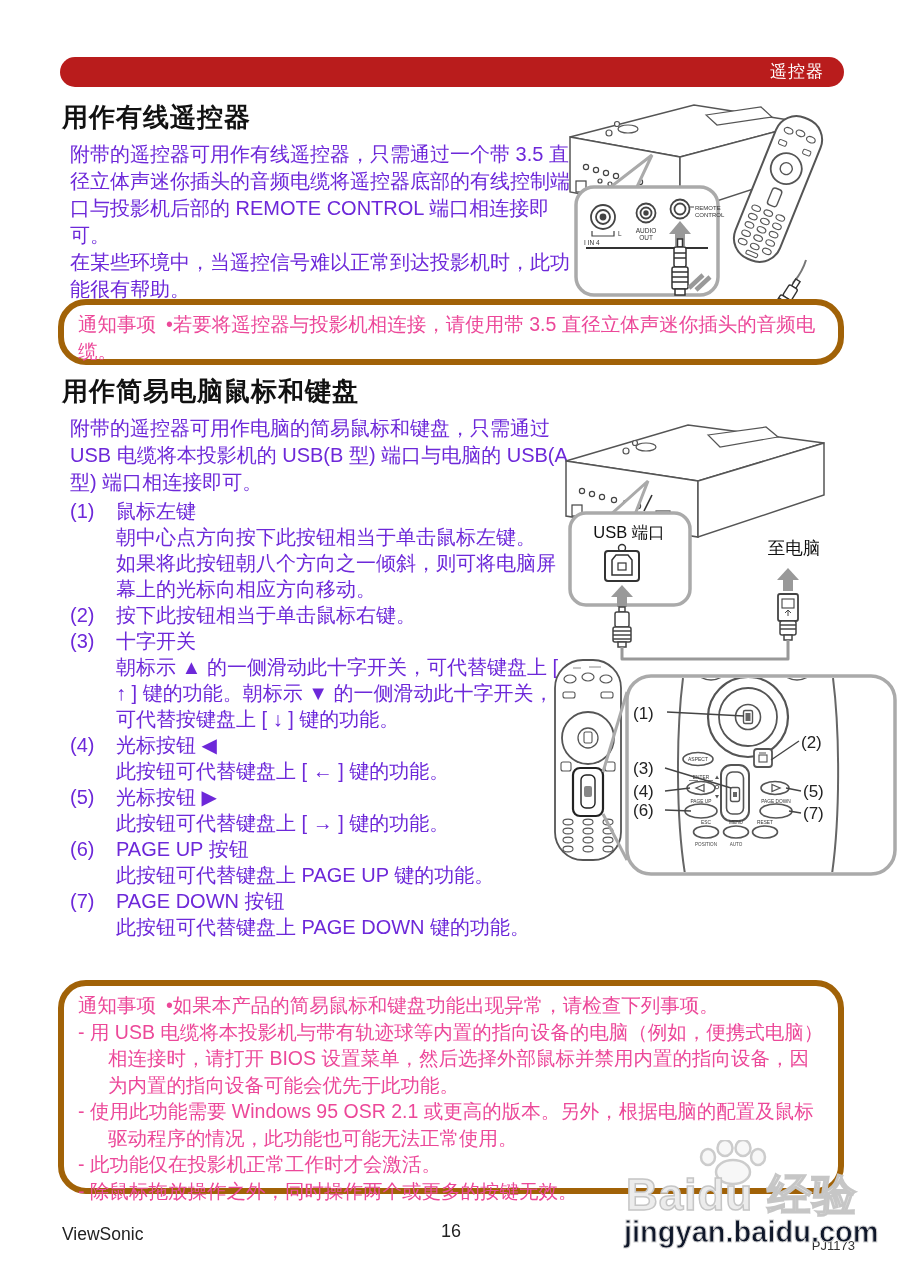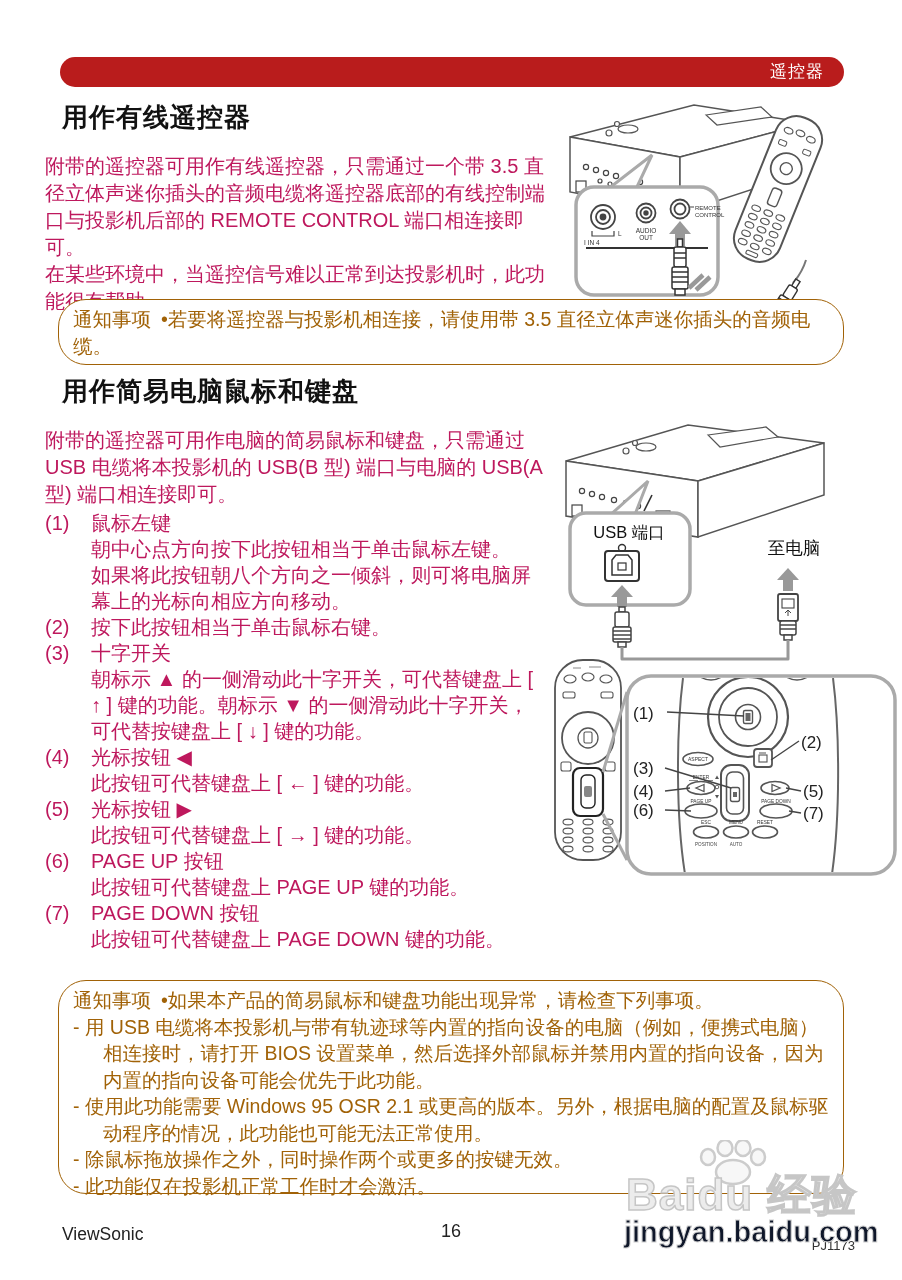--- a/index.html
+++ b/index.html
@@ -10,27 +10,27 @@
   .header-bar{
     position:absolute;left:60px;top:57px;width:784px;height:30px;background:#b91c1c;
     border-radius:15px;text-align:right;
   }
   .header-bar .hlabel{
     display:inline-block;color:#ffffff;font-size:17px;line-height:30px;padding-right:20px;letter-spacing:1px;
   }
   .sec-title{position:absolute;left:62px;font-size:26px;font-weight:700;color:#111;letter-spacing:1px;}
   #sec1-title{top:100px;text-align:right;}
   #sec2-title{top:374px;}
-  .bodytext{position:absolute;left:45px;width:512px;font-size:20px;line-height:27px;color:#be185d;margin-top:12px;}
+  .bodytext{position:absolute;left:70px;width:512px;font-size:20px;line-height:27px;color:#6d28d9;}
   #sec1-body{top:141px;}
   #sec2-body{top:415px;}
   .para{margin:0;}
   .notice{
-    position:absolute;left:58px;width:786px;border:1px solid #a16207;border-radius:28px;
-    padding:6px 14px;font-size:19.5px;line-height:26.5px;background:#fff;box-sizing:border-box;color:#a16207;
+    position:absolute;left:58px;width:786px;border:6px solid #a16207;border-radius:28px;
+    padding:6px 14px;font-size:19.5px;line-height:26.5px;background:#fff;box-sizing:border-box;color:#ec4899;
   }
   #notice1{top:299px;height:66px;}
   #notice2{top:980px;height:214px;}
   .notice-label{margin-right:10px;}
   .notice-item{padding-left:30px;text-indent:-30px;}
   .list{margin-top:2px;}
   .list-item{display:flex;align-items:flex-start;}
   .li-num{flex:0 0 46px;font-size:20px;line-height:26px;}
   .li-body{flex:1;max-width:456px;}
   .li-title{font-size:20px;line-height:26px;}
@@ -414,22 +414,22 @@
       <line x1="256" y1="165" x2="244" y2="163"></line>
     </g>
   </svg>
 
   <div class="notice" id="notice2">
     <div>
       <span class="notice-label">通知事项</span><span>•如果本产品的简易鼠标和键盘功能出现异常，请检查下列事项。</span>
     </div>
     <div class="notice-item">- 用 USB 电缆将本投影机与带有轨迹球等内置的指向设备的电脑（例如，便携式电脑）相连接时，请打开 BIOS 设置菜单，然后选择外部鼠标并禁用内置的指向设备，因为内置的指向设备可能会优先于此功能。</div>
     <div class="notice-item">- 使用此功能需要 Windows 95 OSR 2.1 或更高的版本。另外，根据电脑的配置及鼠标驱动程序的情况，此功能也可能无法正常使用。</div>
+    <div class="notice-item">- 此功能仅在投影机正常工作时才会激活。</div>
     <div class="notice-item">- 除鼠标拖放操作之外，同时操作两个或更多的按键无效。</div>
-    <div class="notice-item">- 此功能仅在投影机正常工作时才会激活。</div>
   </div>
 
   <div class="footer-brand">ViewSonic</div>
   <div class="footer-page">16</div>
   <div class="footer-model">PJ1173</div>
 
   <div class="watermark">
     <svg class="wm-paw" width="78" height="46" viewBox="0 0 78 46">
       <g stroke="#cccccc" stroke-width="2.5" fill="#f7f7f7">
         <ellipse cx="14" cy="17" rx="7" ry="8"></ellipse>

